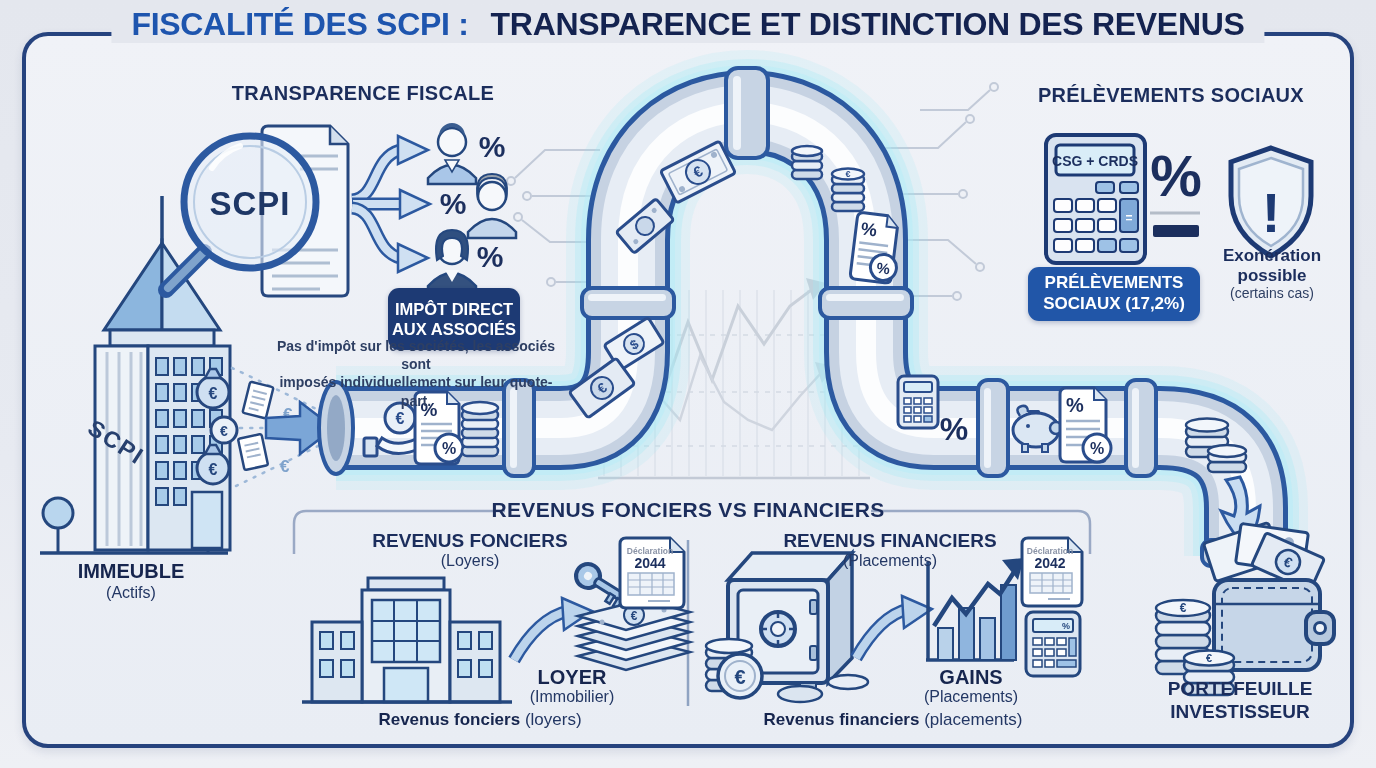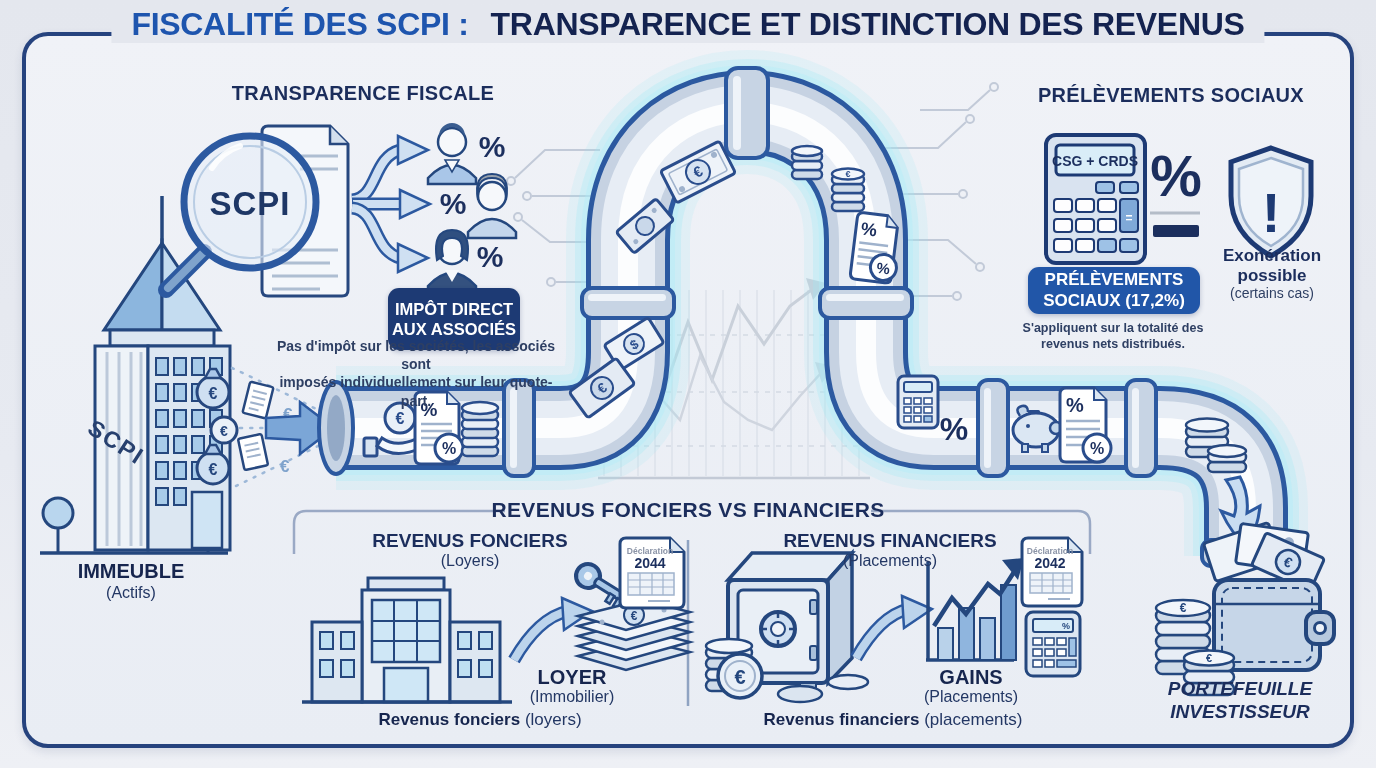--- a/index.html
+++ b/index.html
@@ -627,27 +627,23 @@
   <div class="abs badge badge-navy" style="left:388px;top:288px;width:132px;height:62px;">
     <span>IMPÔT DIRECT</span>
     <span>AUX ASSOCIÉS</span>
   </div>
   <div class="abs note ctr" style="left:250px;top:337px;width:290px;margin-left:21px;">
     <div>Pas d'impôt sur les sociétés, les associés sont</div>
     <div>imposés individuellement sur leur quote-part.</div>
   </div>
 
   <div class="abs h2 ctr" style="left:1021px;top:84px;width:300px;">PRÉLÈVEMENTS SOCIAUX</div>
-  <div class="abs badge badge-blue" style="left:1028px;top:267px;width:172px;height:47px;">
+  <div class="abs badge badge-blue" style="left:1028px;top:267px;width:172px;height:54px;">
     <span>PRÉLÈVEMENTS</span>
     <span>SOCIAUX (17,2%)</span>
-  </div>
-  <div class="abs note-sm ctr" style="left:1010px;top:320px;width:206px;">
-    <div>S'appliquent sur la totalité des</div>
-    <div>revenus nets distribués.</div>
   </div>
   <div class="abs ctr" style="left:1206px;top:246px;width:132px;line-height:1.15;text-align:center;">
     <div style="font-size:17px;font-weight:800;">Exonération</div>
     <div style="font-size:17px;font-weight:800;">possible</div>
     <div style="font-size:14px;color:#2e3f63;">(certains cas)</div>
   </div>
 
   <div class="abs ctr" style="left:51px;top:560px;width:160px;line-height:1.2;">
     <div class="big-label">IMMEUBLE</div>
     <div class="sub">(Actifs)</div>
@@ -664,17 +660,17 @@
   </div>
 
   <div class="abs h3 ctr" style="left:760px;top:530px;width:260px;">REVENUS FINANCIERS</div>
   <div class="abs sub ctr" style="left:760px;top:552px;width:260px;">(Placements)</div>
   <div class="abs big-label ctr" style="left:901px;top:666px;width:140px;">GAINS</div>
   <div class="abs sub ctr" style="left:891px;top:688px;width:160px;">(Placements)</div>
   <div class="abs cap ctr" style="left:758px;top:710px;width:270px;">
     <b>Revenus financiers</b><span> (placements)</span>
   </div>
 
-  <div class="abs ctr" style="left:1150px;top:678px;width:180px;line-height:1.2;font-style:italic;">
+  <div class="abs ctr" style="left:1150px;top:678px;width:180px;line-height:1.2;">
     <div style="font-size:19px;font-weight:800;">PORTEFEUILLE</div>
     <div style="font-size:19px;font-weight:800;">INVESTISSEUR</div>
   </div>
 </div>
 
 </body></html>

